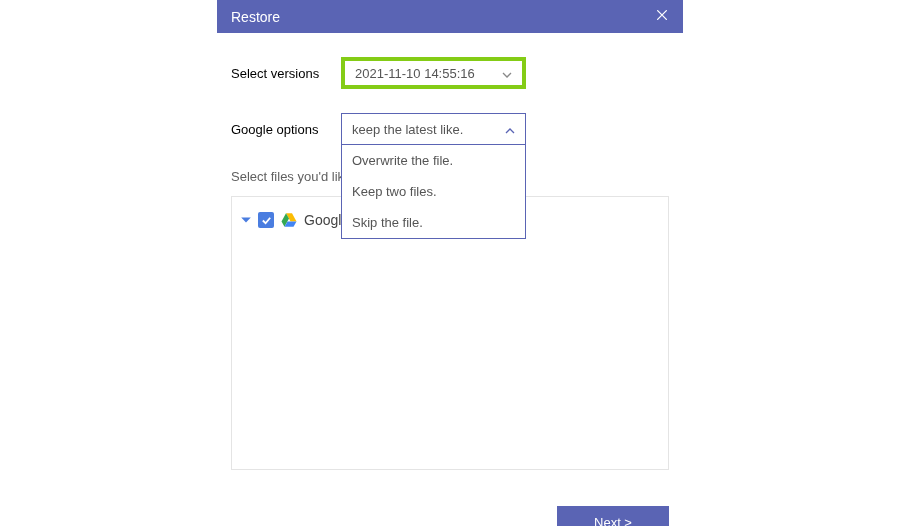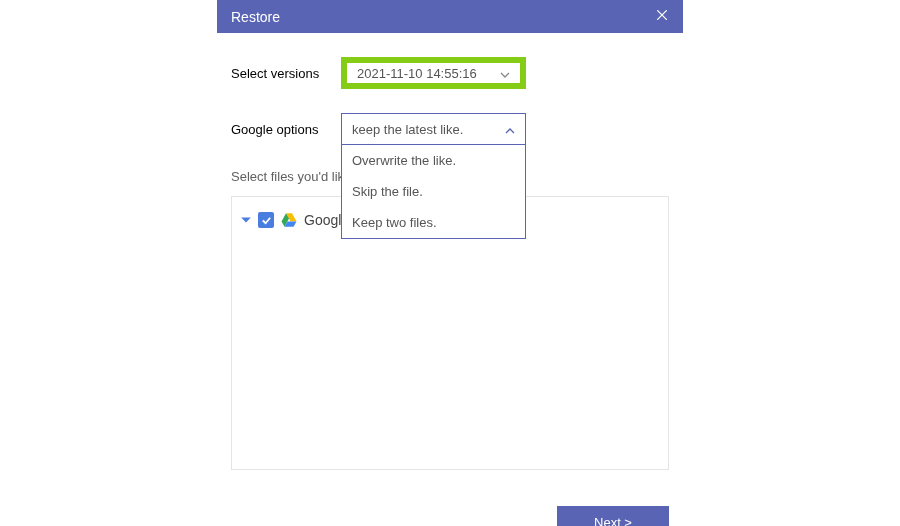--- a/index.html
+++ b/index.html
@@ -46,21 +46,21 @@
   }
   .form-label {
     width: 124px;
     color: #000000;
     font-size: 13px;
     padding-left: 14px;
   }
   .select-box {
     width: 185px;
     height: 32px;
-    border: 6px solid #84cc16;
+    border: 4px solid #84cc16;
     display: flex;
     align-items: center;
     justify-content: space-between;
     padding: 0 10px;
     font-size: 13px;
     color: #555;
     cursor: pointer;
     background: #fff;
     position: relative;
   }
@@ -172,23 +172,23 @@
     <div class="form-row">
       <div class="form-label">Google options</div>
       <div class="select-box open">
         <span>keep the latest like.</span>
         <span class="chevron">
           <svg viewBox="0 0 10 10">
               <path d="M1 7 L5 3 L9 7" stroke="#5A64B4" stroke-width="1.3" fill="none"></path>
             </svg>
         </span>
         <div class="dropdown-list">
-          <div class="dropdown-item">Overwrite the like.</div>
+          <div class="dropdown-item">Overwrite the file.</div>
+          <div class="dropdown-item">Keep two files.</div>
           <div class="dropdown-item">Skip the file.</div>
-          <div class="dropdown-item">Keep two files.</div>
         </div>
       </div>
     </div>
 
     <div class="section-label">Select files you'd like to restore:</div>
 
     <div class="tree-area">
       <div class="tree-row">
         <span class="expander">
           <svg viewBox="0 0 10 10">

